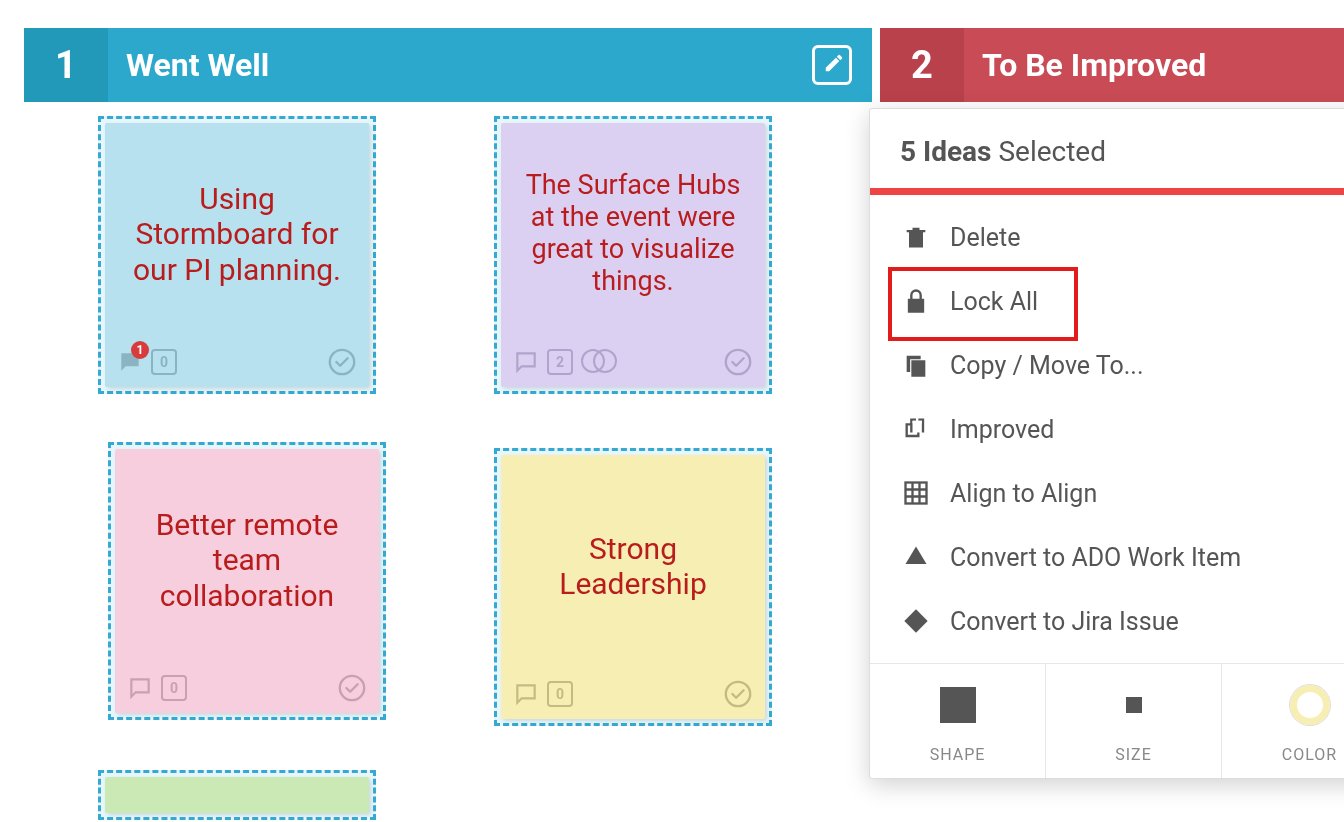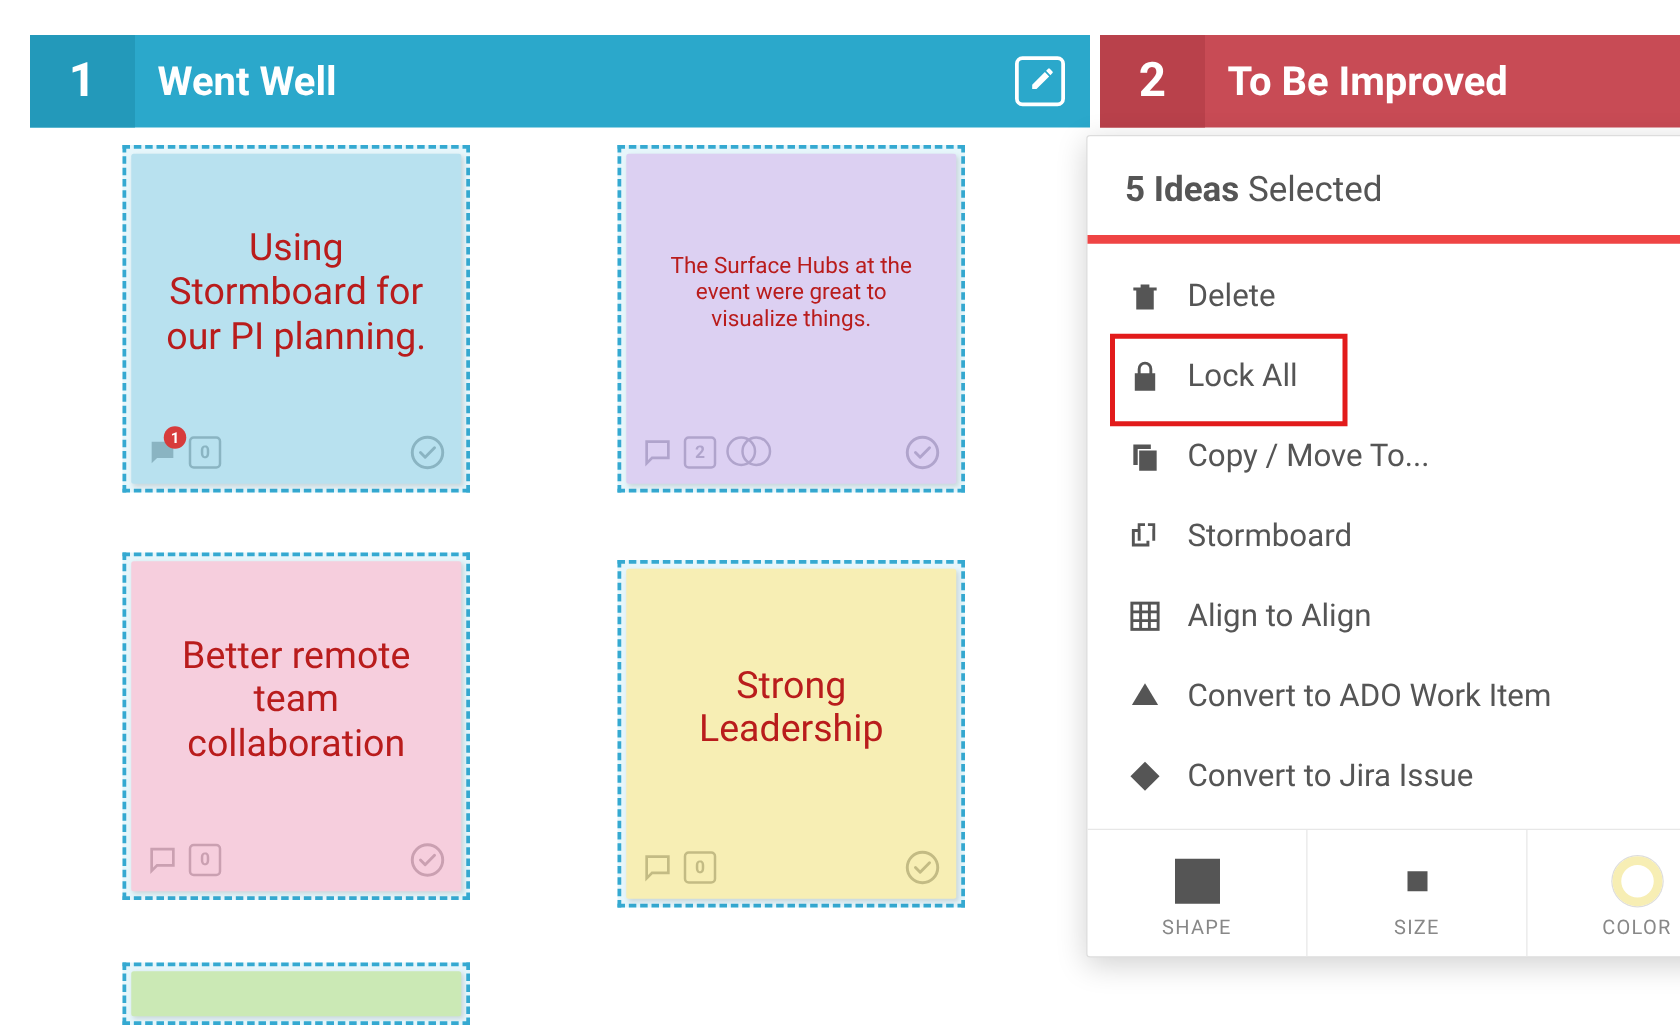--- a/index.html
+++ b/index.html
@@ -162,21 +162,21 @@
     border: 4px solid #e21b1b;
     pointer-events: none;
   }
   .menu-bottom {
     display: flex;
     border-top: 1px solid #e7e7e7;
   }
   .mbcell {
     flex: 1;
     display: flex; flex-direction: column; align-items: center;
-    gap: 4px;
+    gap: 17px;
     padding: 18px 0 14px 0;
     border-right: 1px solid #e7e7e7;
     cursor: pointer;
   }
   .mbcell:last-child { border-right: none; }
   .mbcell .swatch { width: 46px; height: 46px; display:flex; align-items:center; justify-content:center; }
   .mbcell .lab { font-size: 16px; color: #888; letter-spacing: 1px; }
   .sq-big { width: 36px; height: 36px; background: #555; }
   .sq-sm  { width: 16px; height: 16px; background: #555; }
   .ring   { width: 40px; height: 40px; border-radius: 50%; border: 7px solid #f7eeb4; box-shadow: 0 0 0 1px #ddd; }
@@ -222,40 +222,40 @@
         <svg class="check-circ" viewBox="0 0 32 32">
             <circle cx="16" cy="16" r="13"></circle>
             <path d="M10 16l4 4 8-8"></path>
           </svg>
       </div>
     </div>
   </div>
 
   <div class="card-wrap" style="left:470px; top:88px;">
     <div class="card purple">
-      <div class="card-text" style="font-size:18px;">The Surface Hubs at the event were great to visualize things.</div>
+      <div class="card-text" style="font-size:27px;">The Surface Hubs at the event were great to visualize things.</div>
       <div class="card-foot">
         <svg class="comment-icon" viewBox="0 0 24 24">
             <path fill="none" stroke="currentColor" stroke-width="2" d="M4 4h16v12H8l-4 4z"></path>
           </svg>
         <span class="boxnum">2</span>
         <span class="dbl-circle">
             <span></span>
             <span></span>
           </span>
         <span class="foot-spacer"></span>
         <svg class="check-circ" viewBox="0 0 32 32">
             <circle cx="16" cy="16" r="13"></circle>
             <path d="M10 16l4 4 8-8"></path>
           </svg>
       </div>
     </div>
   </div>
 
-  <div class="card-wrap" style="left:74px; top:414px;">
+  <div class="card-wrap" style="left:84px; top:414px;">
     <div class="card pink">
       <div class="card-text">Better remote team collaboration</div>
       <div class="card-foot">
         <svg class="comment-icon" viewBox="0 0 24 24">
             <path fill="none" stroke="currentColor" stroke-width="2" d="M4 4h16v12H8l-4 4z"></path>
           </svg>
         <span class="boxnum">0</span>
         <span class="foot-spacer"></span>
         <svg class="check-circ" viewBox="0 0 32 32">
             <circle cx="16" cy="16" r="13"></circle>
@@ -315,21 +315,21 @@
         </span>
         <span>Copy / Move To...</span>
       </div>
       <div class="menu-item">
         <span class="mi-icon">
           <svg viewBox="0 0 24 24" width="28" height="28" fill="currentColor">
               <path d="M3 7h4V3h12v12h-4v4H3zM9 5v10h8V5zm-4 4v8h8v-2H7V9z"></path>
               <path fill="#fff" d="M12 2h2v3h3v2h-3v3h-2V7H9V5h3z"></path>
             </svg>
         </span>
-        <span>Stormboard</span>
+        <span>Improved</span>
       </div>
       <div class="menu-item">
         <span class="mi-icon">
           <svg viewBox="0 0 24 24" width="28" height="28" fill="none" stroke="currentColor" stroke-width="2">
               <rect x="3" y="3" width="18" height="18"></rect>
               <path d="M9 3v18M15 3v18M3 9h18M3 15h18"></path>
             </svg>
         </span>
         <span>Align to Align</span>
         <span class="chev">❯</span>

